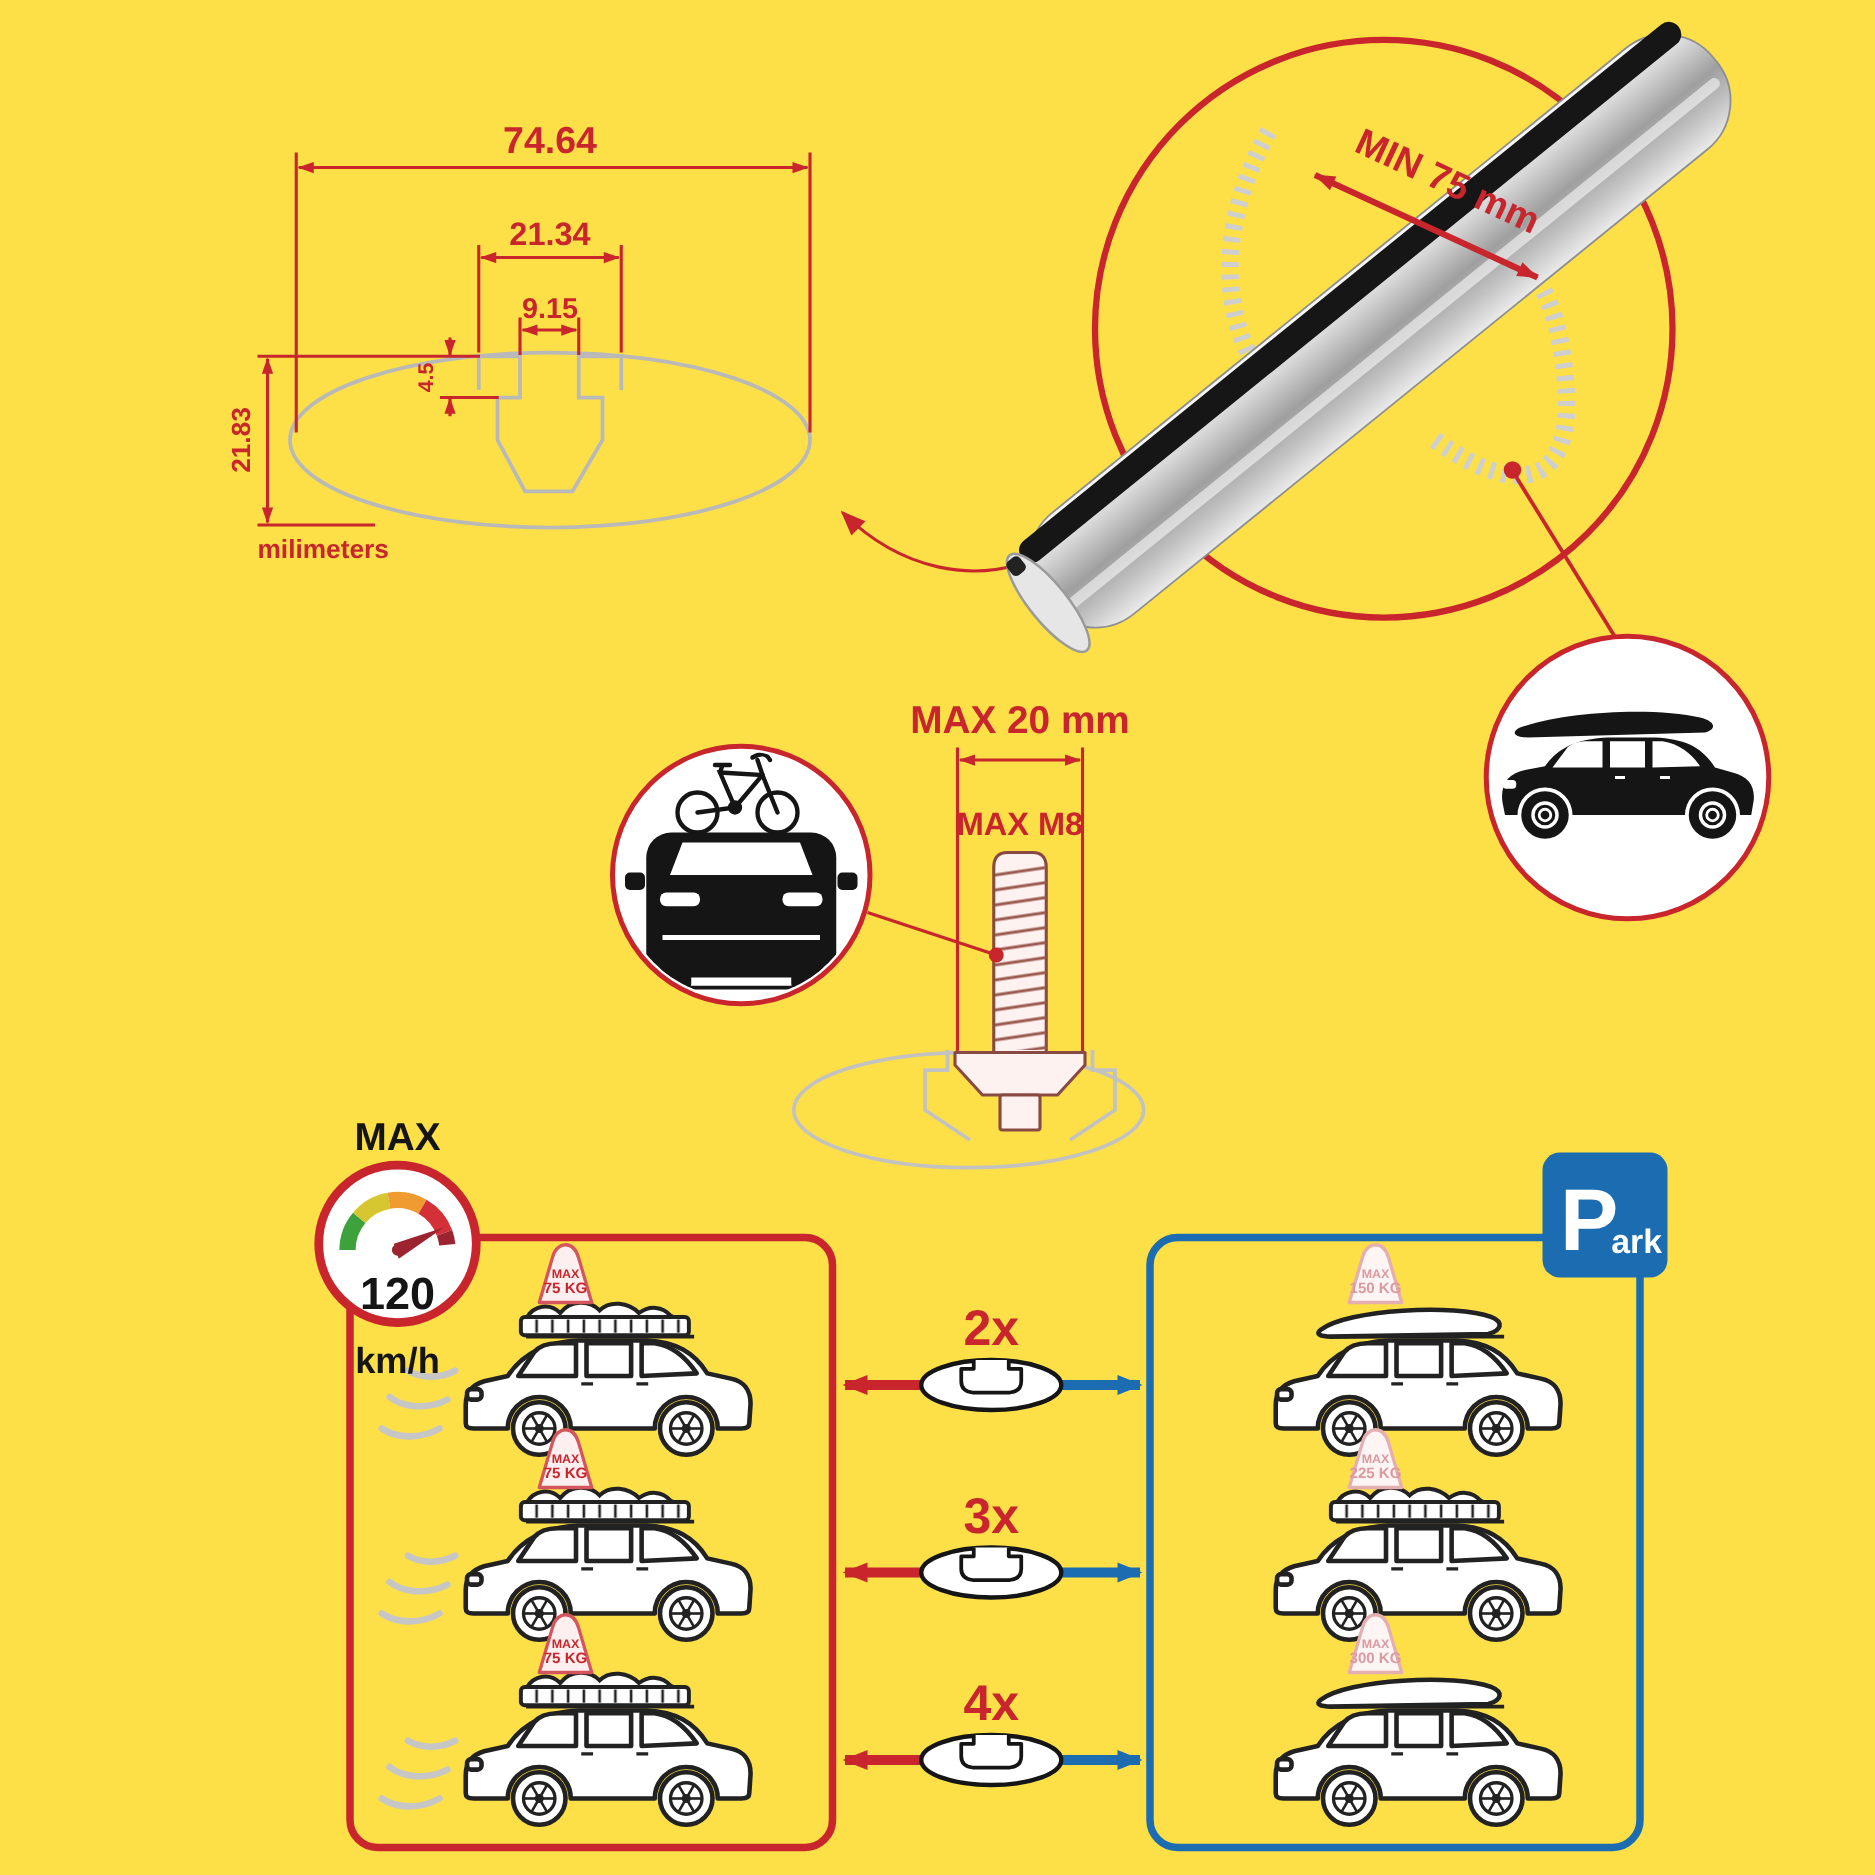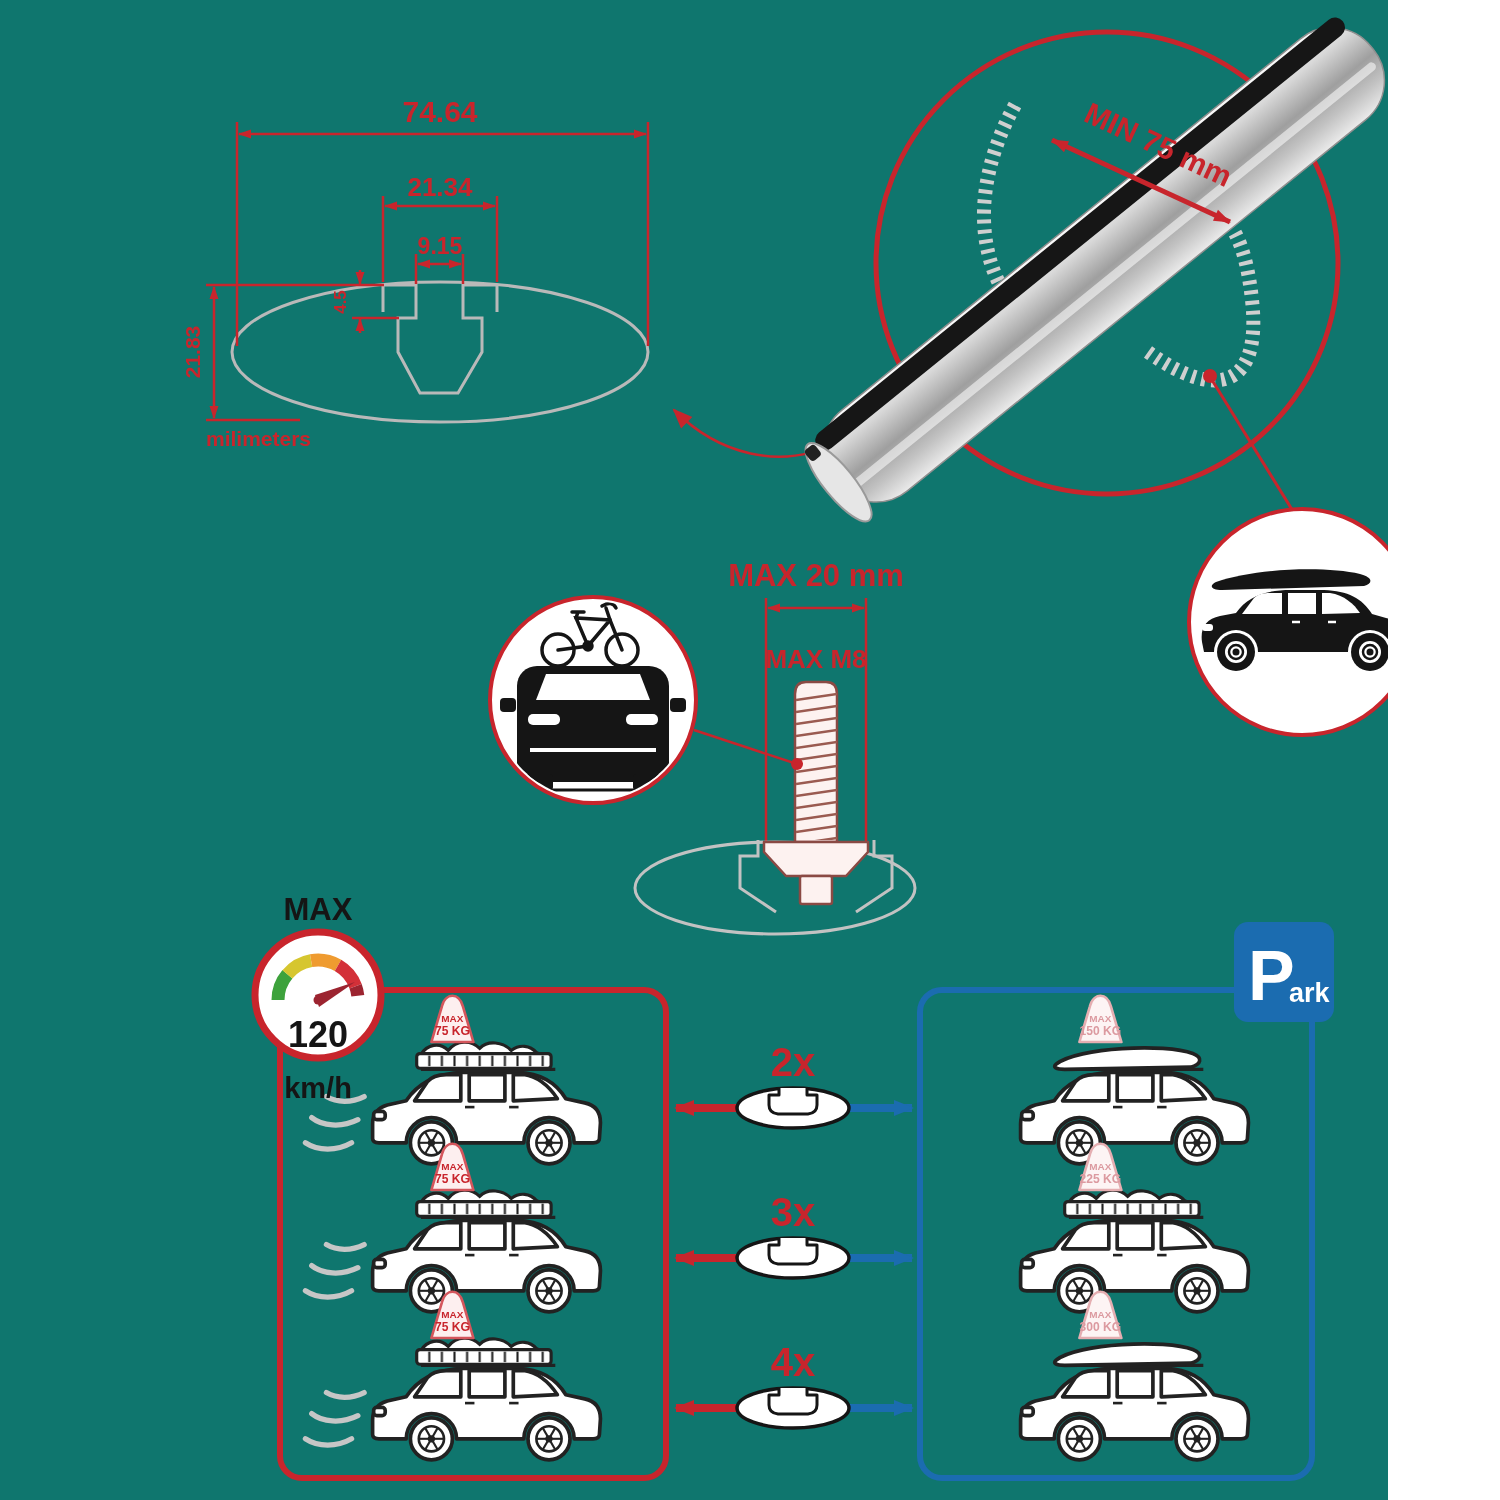--- a/index.html
+++ b/index.html
@@ -1,16 +1,16 @@
 <!DOCTYPE html>
 <html><head>
 <meta charset="utf-8">
 <style>
   html,body{margin:0;padding:0;background:#fff;}
-  #stage{position:relative;width:1388px;height:1500px;background:#0f766e;overflow:hidden;}
+  #stage{position:relative;width:1500px;height:1500px;background:#fde047;overflow:hidden;}
   svg{display:block;}
   text{font-family:"Liberation Sans",sans-serif;font-weight:700;}
   .t-red{fill:#c8252c;}
   .t-black{fill:#151515;}
   .t-white{fill:#ffffff;}
   .t-pink{fill:#dc9aa0;}
   .dim{stroke:#c8252c;stroke-width:2.5;fill:none;}
   .dim5{stroke:#c8252c;stroke-width:5;fill:none;}
   .grayline{stroke:#b9b9b9;stroke-width:3;fill:none;}
   .carline{stroke:#222;stroke-width:3.5;fill:#fff;stroke-linejoin:round;stroke-linecap:round;}

